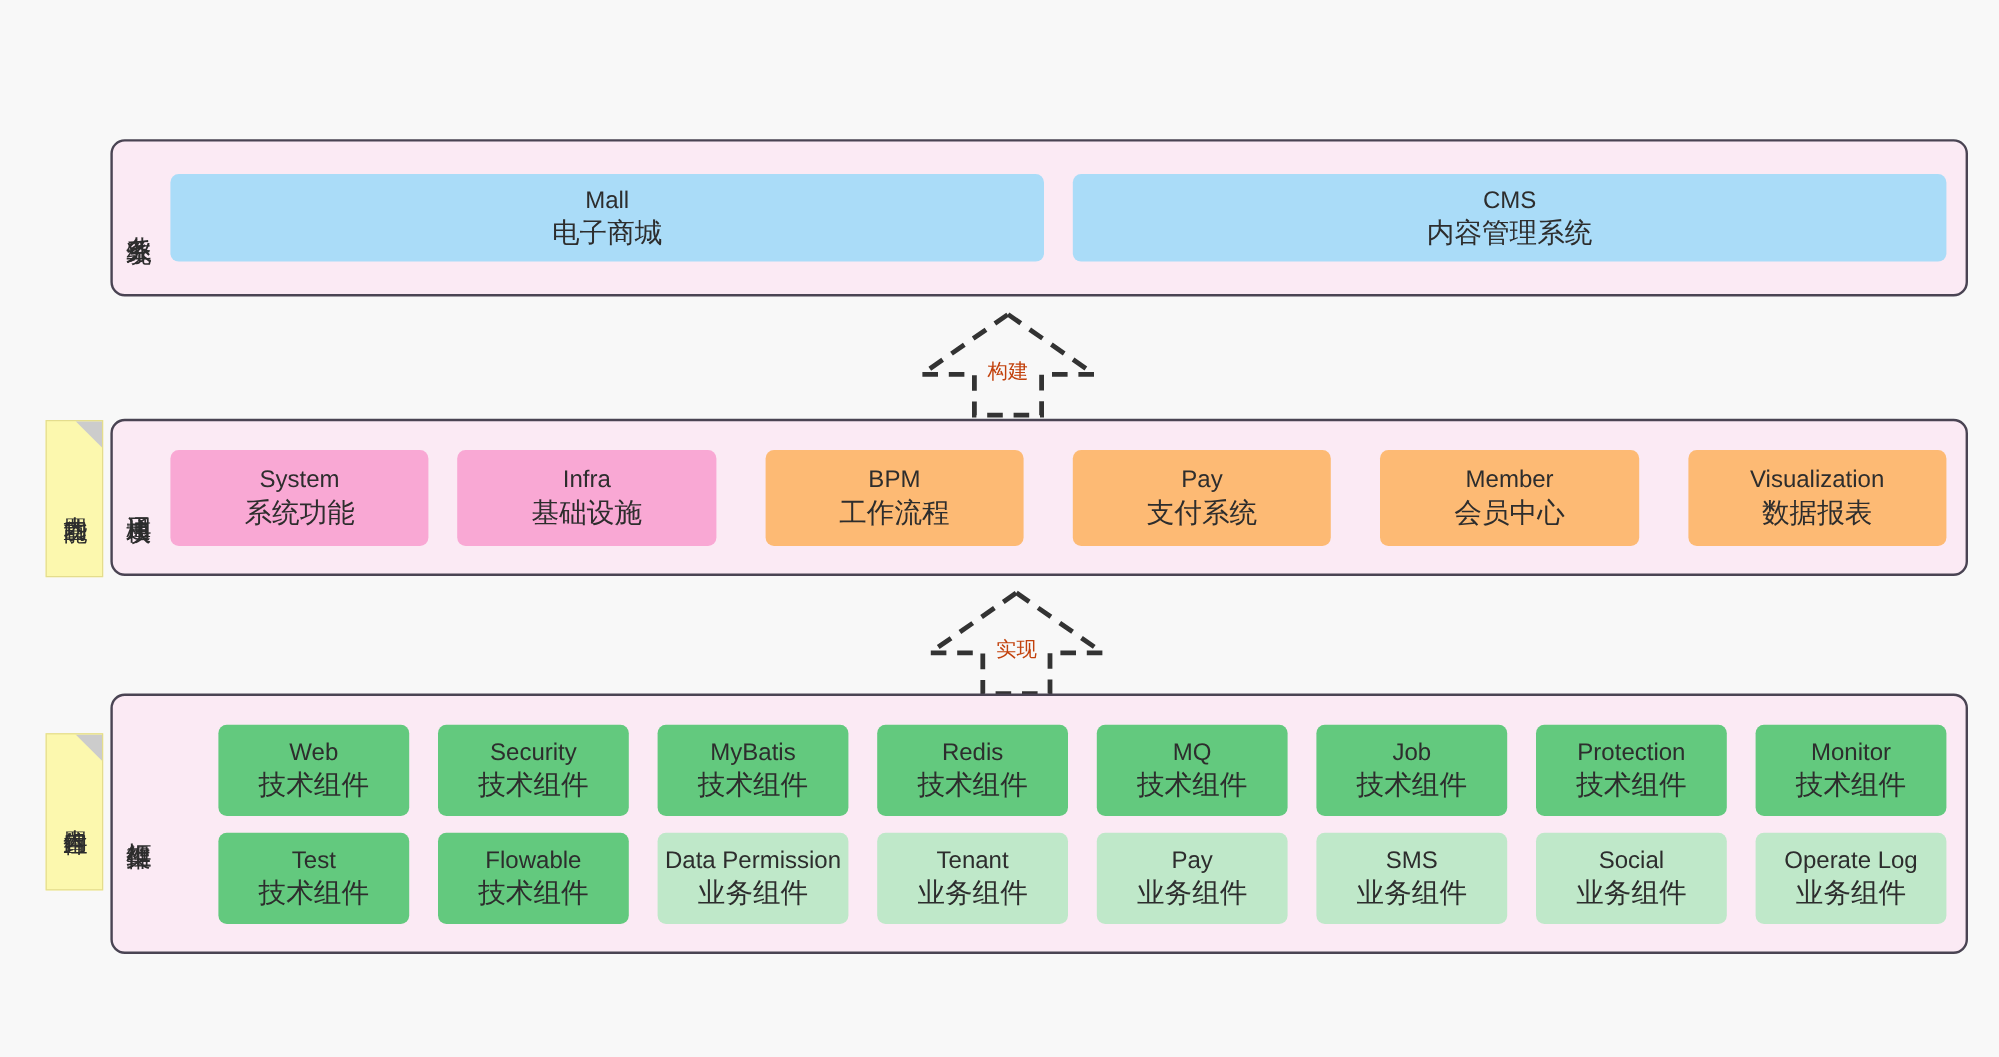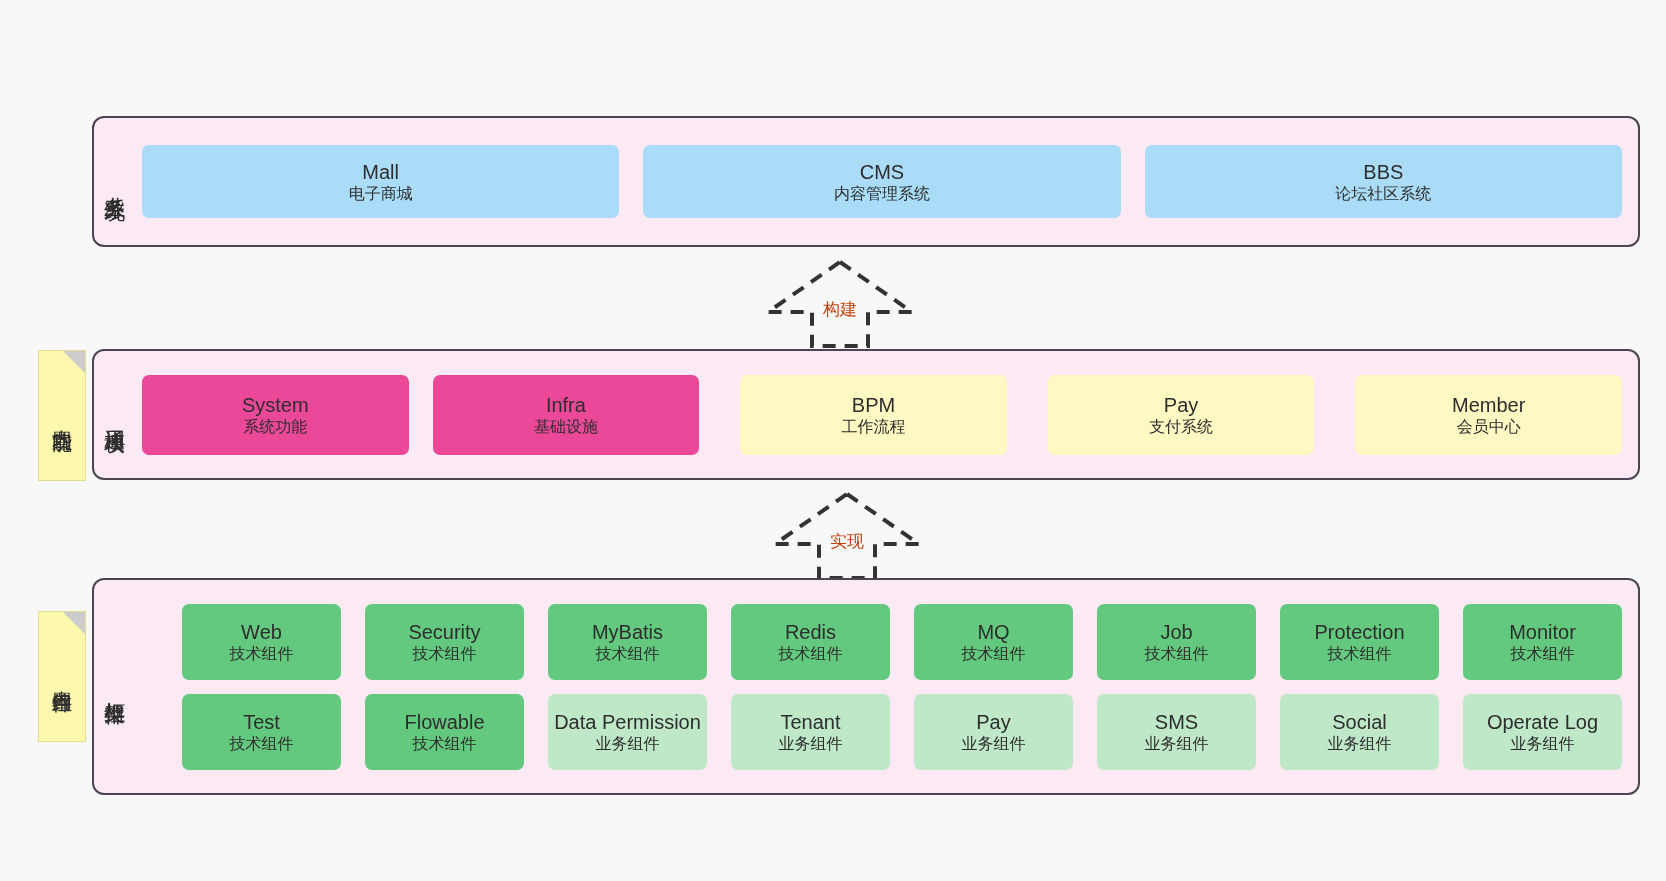--- a/index.html
+++ b/index.html
@@ -75,25 +75,25 @@
     border-radius: 7px;
     display: flex;
     flex-direction: column;
     align-items: center;
     justify-content: center;
     text-align: center;
     color: #2d2d2d;
     line-height: 1.22;
   }
   .card .t1 { font-size: 20px; }
-  .card .t2 { font-size: 16px; text-align: right; }
+  .card .t2 { font-size: 23px; text-align: right; }
 
   .card.blue      { background: #aadcf8; }
-  .card.red       { background: #ec4899; }
-  .card.pinklight { background: #fef9c3; margin-left: 17px; }
+  .card.red       { background: #f9a8d4; }
+  .card.pinklight { background: #fdba74; margin-left: 17px; }
   .card.green     { background: #63c97e; }
   .card.greenlight{ background: #bfe8c9; }
 
   
   #band-business  { left: 92px;  top: 116px; width: 1548px; height: 131px; }
   #band-common    { left: 92px;  top: 349px; width: 1548px; height: 131px; }
   #band-framework { left: 92px;  top: 578px; width: 1548px; height: 217px; gap: 40px; }
 
   #band-business  .card { height: 73px; }
   #band-common    .card { height: 80px; }
@@ -166,24 +166,20 @@
     <div class="band-body">
       <div class="row">
         <div class="card blue">
           <span class="t1">Mall</span>
           <span class="t2">电子商城</span>
         </div>
         <div class="card blue">
           <span class="t1">CMS</span>
           <span class="t2">内容管理系统</span>
         </div>
-        <div class="card blue">
-          <span class="t1">BBS</span>
-          <span class="t2">论坛社区系统</span>
-        </div>
       </div>
     </div>
   </div>
 
   <div class="uml-arrow" id="arrow-build">
     <svg width="160" height="92" viewBox="0 0 160 92" xmlns="http://www.w3.org/2000/svg">
       <path d="M80 4 L152 54 L108 54 L108 88 L52 88 L52 54 L8 54 Z" fill="none" stroke="#333333" stroke-width="4" stroke-dasharray="13,9" stroke-linejoin="miter"></path>
     </svg>
     <span class="arrow-label">构建</span>
   </div>
@@ -208,20 +204,24 @@
           <span class="t2">工作流程</span>
         </div>
         <div class="card pinklight">
           <span class="t1">Pay</span>
           <span class="t2">支付系统</span>
         </div>
         <div class="card pinklight">
           <span class="t1">Member</span>
           <span class="t2">会员中心</span>
         </div>
+        <div class="card pinklight">
+          <span class="t1">Visualization</span>
+          <span class="t2">数据报表</span>
+        </div>
       </div>
     </div>
   </div>
 
   <div class="uml-arrow" id="arrow-impl">
     <svg width="160" height="92" viewBox="0 0 160 92" xmlns="http://www.w3.org/2000/svg">
       <path d="M80 4 L152 54 L108 54 L108 88 L52 88 L52 54 L8 54 Z" fill="none" stroke="#333333" stroke-width="4" stroke-dasharray="13,9" stroke-linejoin="miter"></path>
     </svg>
     <span class="arrow-label">实现</span>
   </div>

